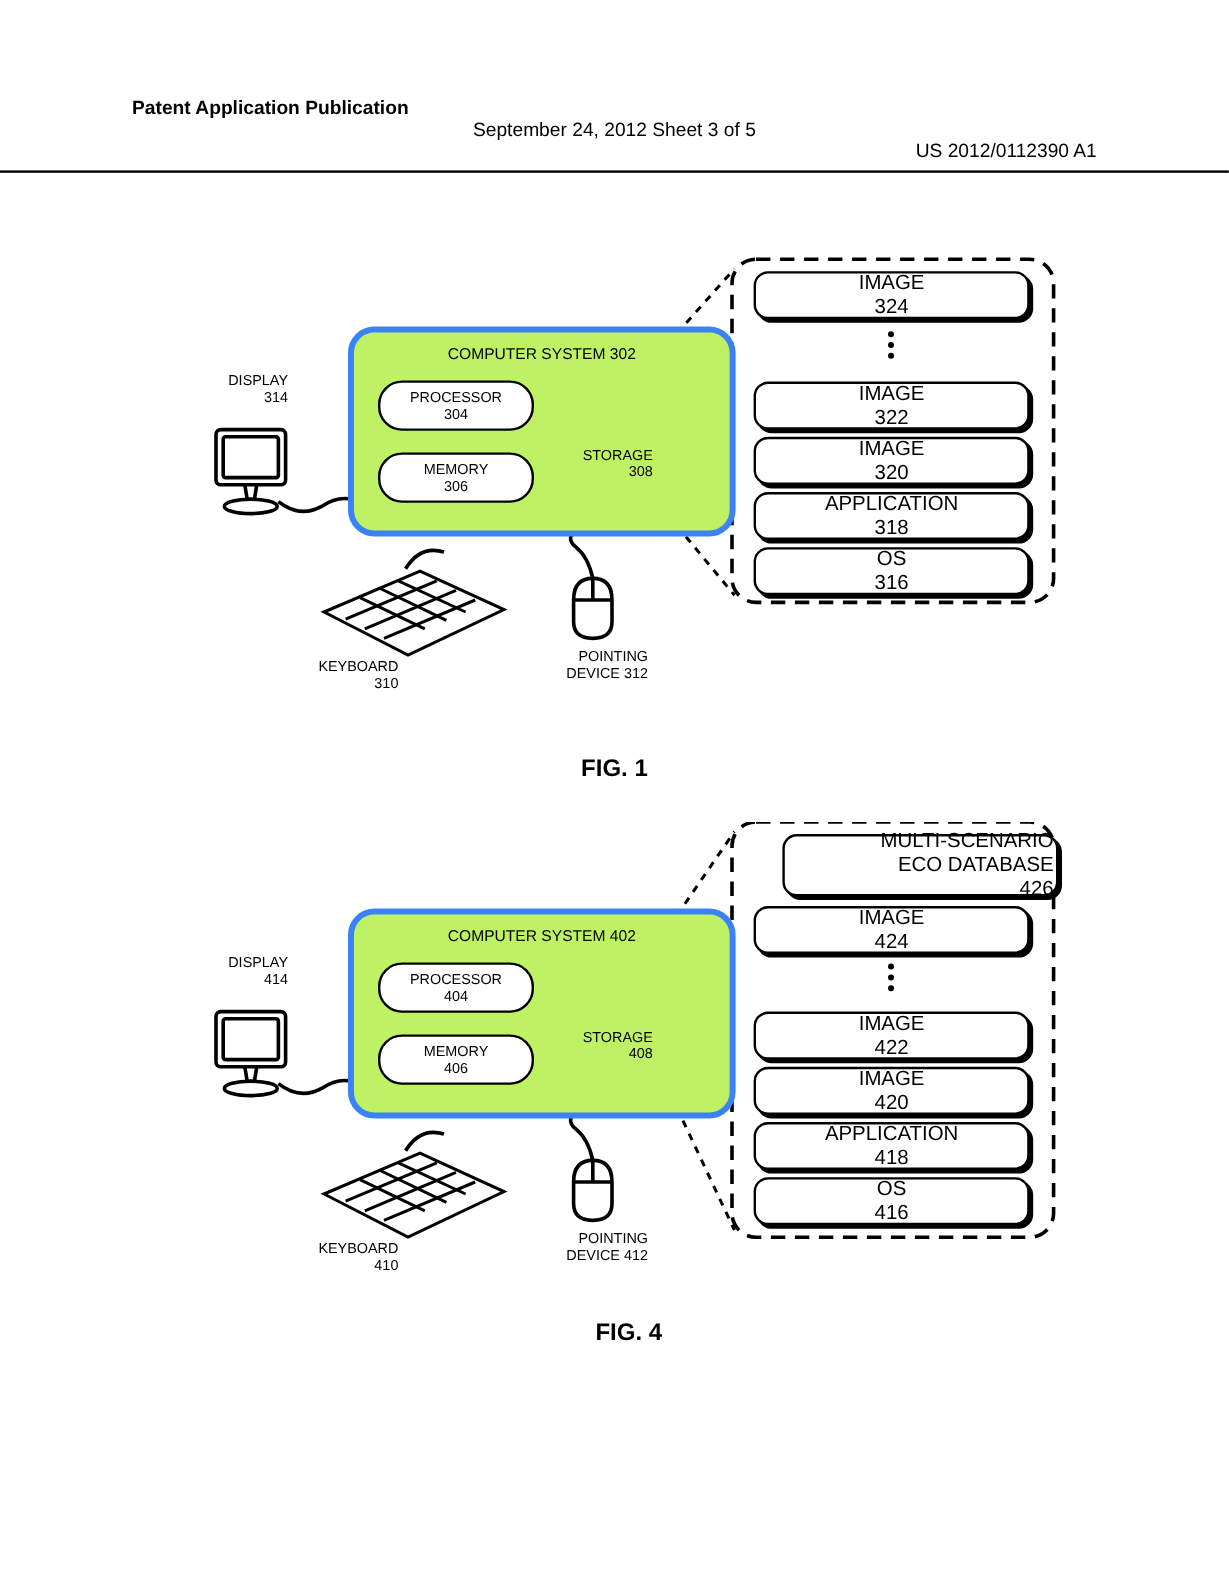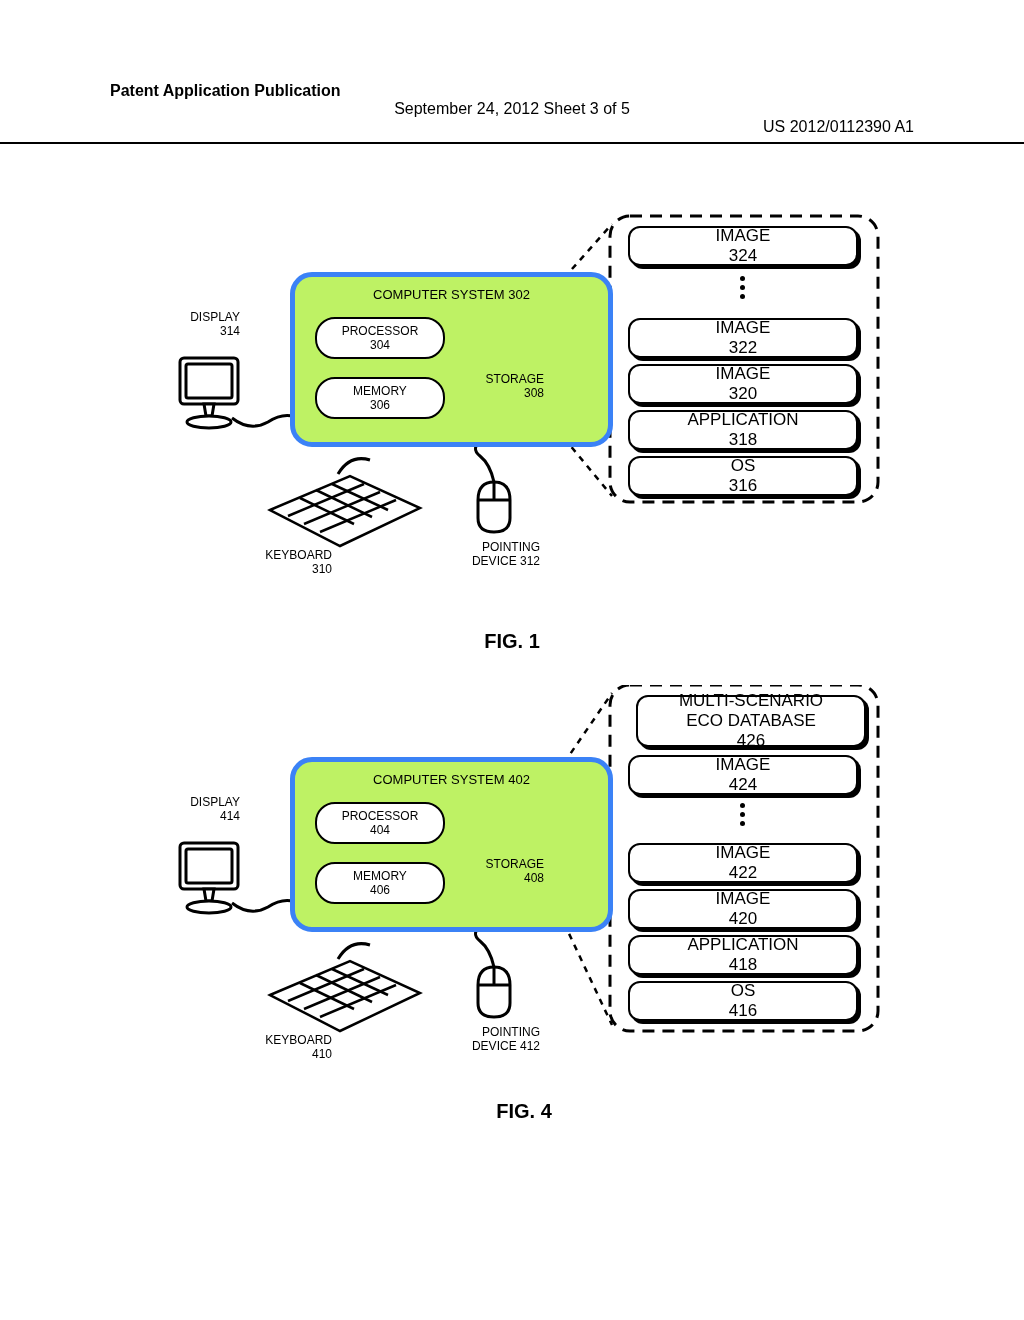--- a/index.html
+++ b/index.html
@@ -225,21 +225,21 @@
   <div class="cs-box" style="left:140px; top:72px;padding-left:32px;">
     <div class="cs-title" style="left:0;right:0;top:10px;">COMPUTER SYSTEM 402</div>
     <div class="inner-box" style="left:20px; top:40px; width:130px; height:42px;">PROCESSOR<br>404</div>
     <div class="inner-box" style="left:20px; top:100px; width:130px; height:42px;">MEMORY<br>406</div>
   </div>
   <div class="label" style="left:324px; top:172px; width:70px;">STORAGE<br>408</div>
 
   <div class="label" style="left:92px; top:348px; width:90px;">KEYBOARD<br>410</div>
   <div class="label" style="left:300px; top:340px; width:90px;">POINTING<br>DEVICE 412</div>
 
-  <div class="shadow-box" style="left:486px; top:10px; width:230px; height:52px;">MULTI-SCENARIO<br>ECO DATABASE<br>426</div>
+  <div class="shadow-box" style="left:502px; top:10px; width:230px; height:52px;text-align:right;">MULTI-SCENARIO<br>ECO DATABASE<br>426</div>
   <div class="shadow-box" style="left:478px; top:70px; width:230px; height:40px;">IMAGE<br>424</div>
   <div class="vdots" style="left:590px; top:118px;">
       <span></span>
       <span></span>
       <span></span>
     </div>
   <div class="shadow-box" style="left:478px; top:158px; width:230px; height:40px;">IMAGE<br>422</div>
   <div class="shadow-box" style="left:478px; top:204px; width:230px; height:40px;">IMAGE<br>420</div>
   <div class="shadow-box" style="left:478px; top:250px; width:230px; height:40px;">APPLICATION<br>418</div>
   <div class="shadow-box" style="left:478px; top:296px; width:230px; height:40px;">OS<br>416</div>

